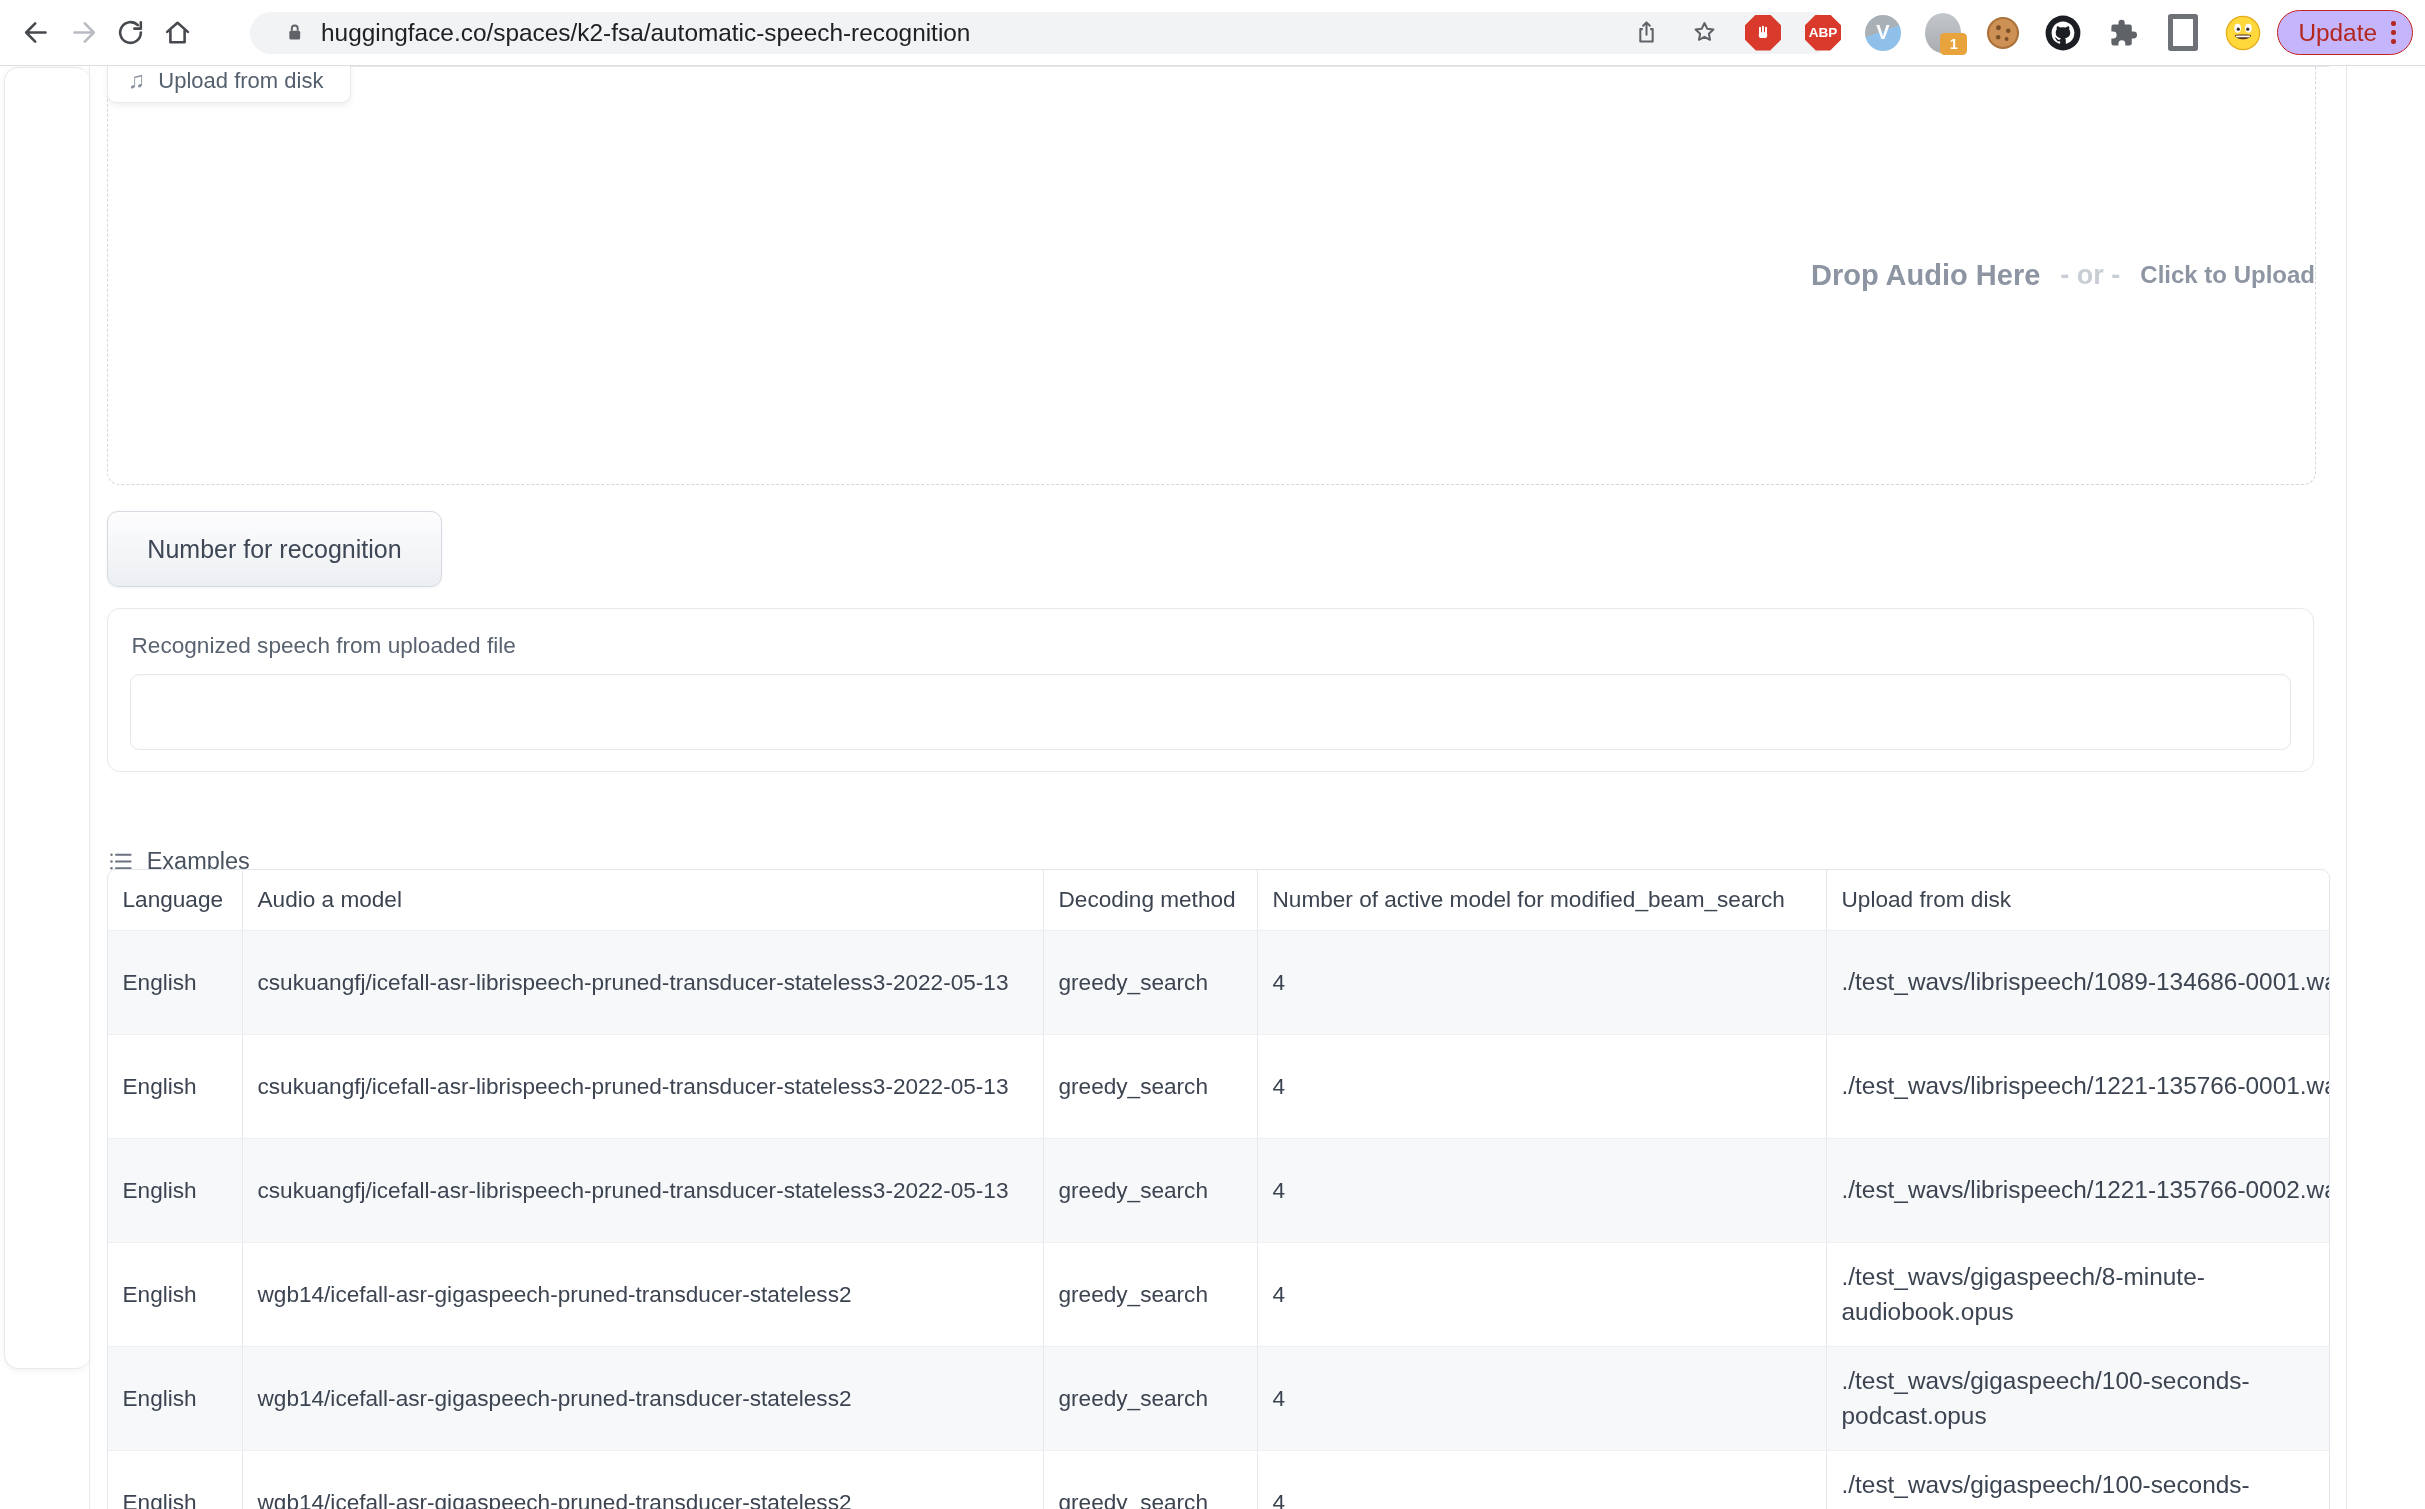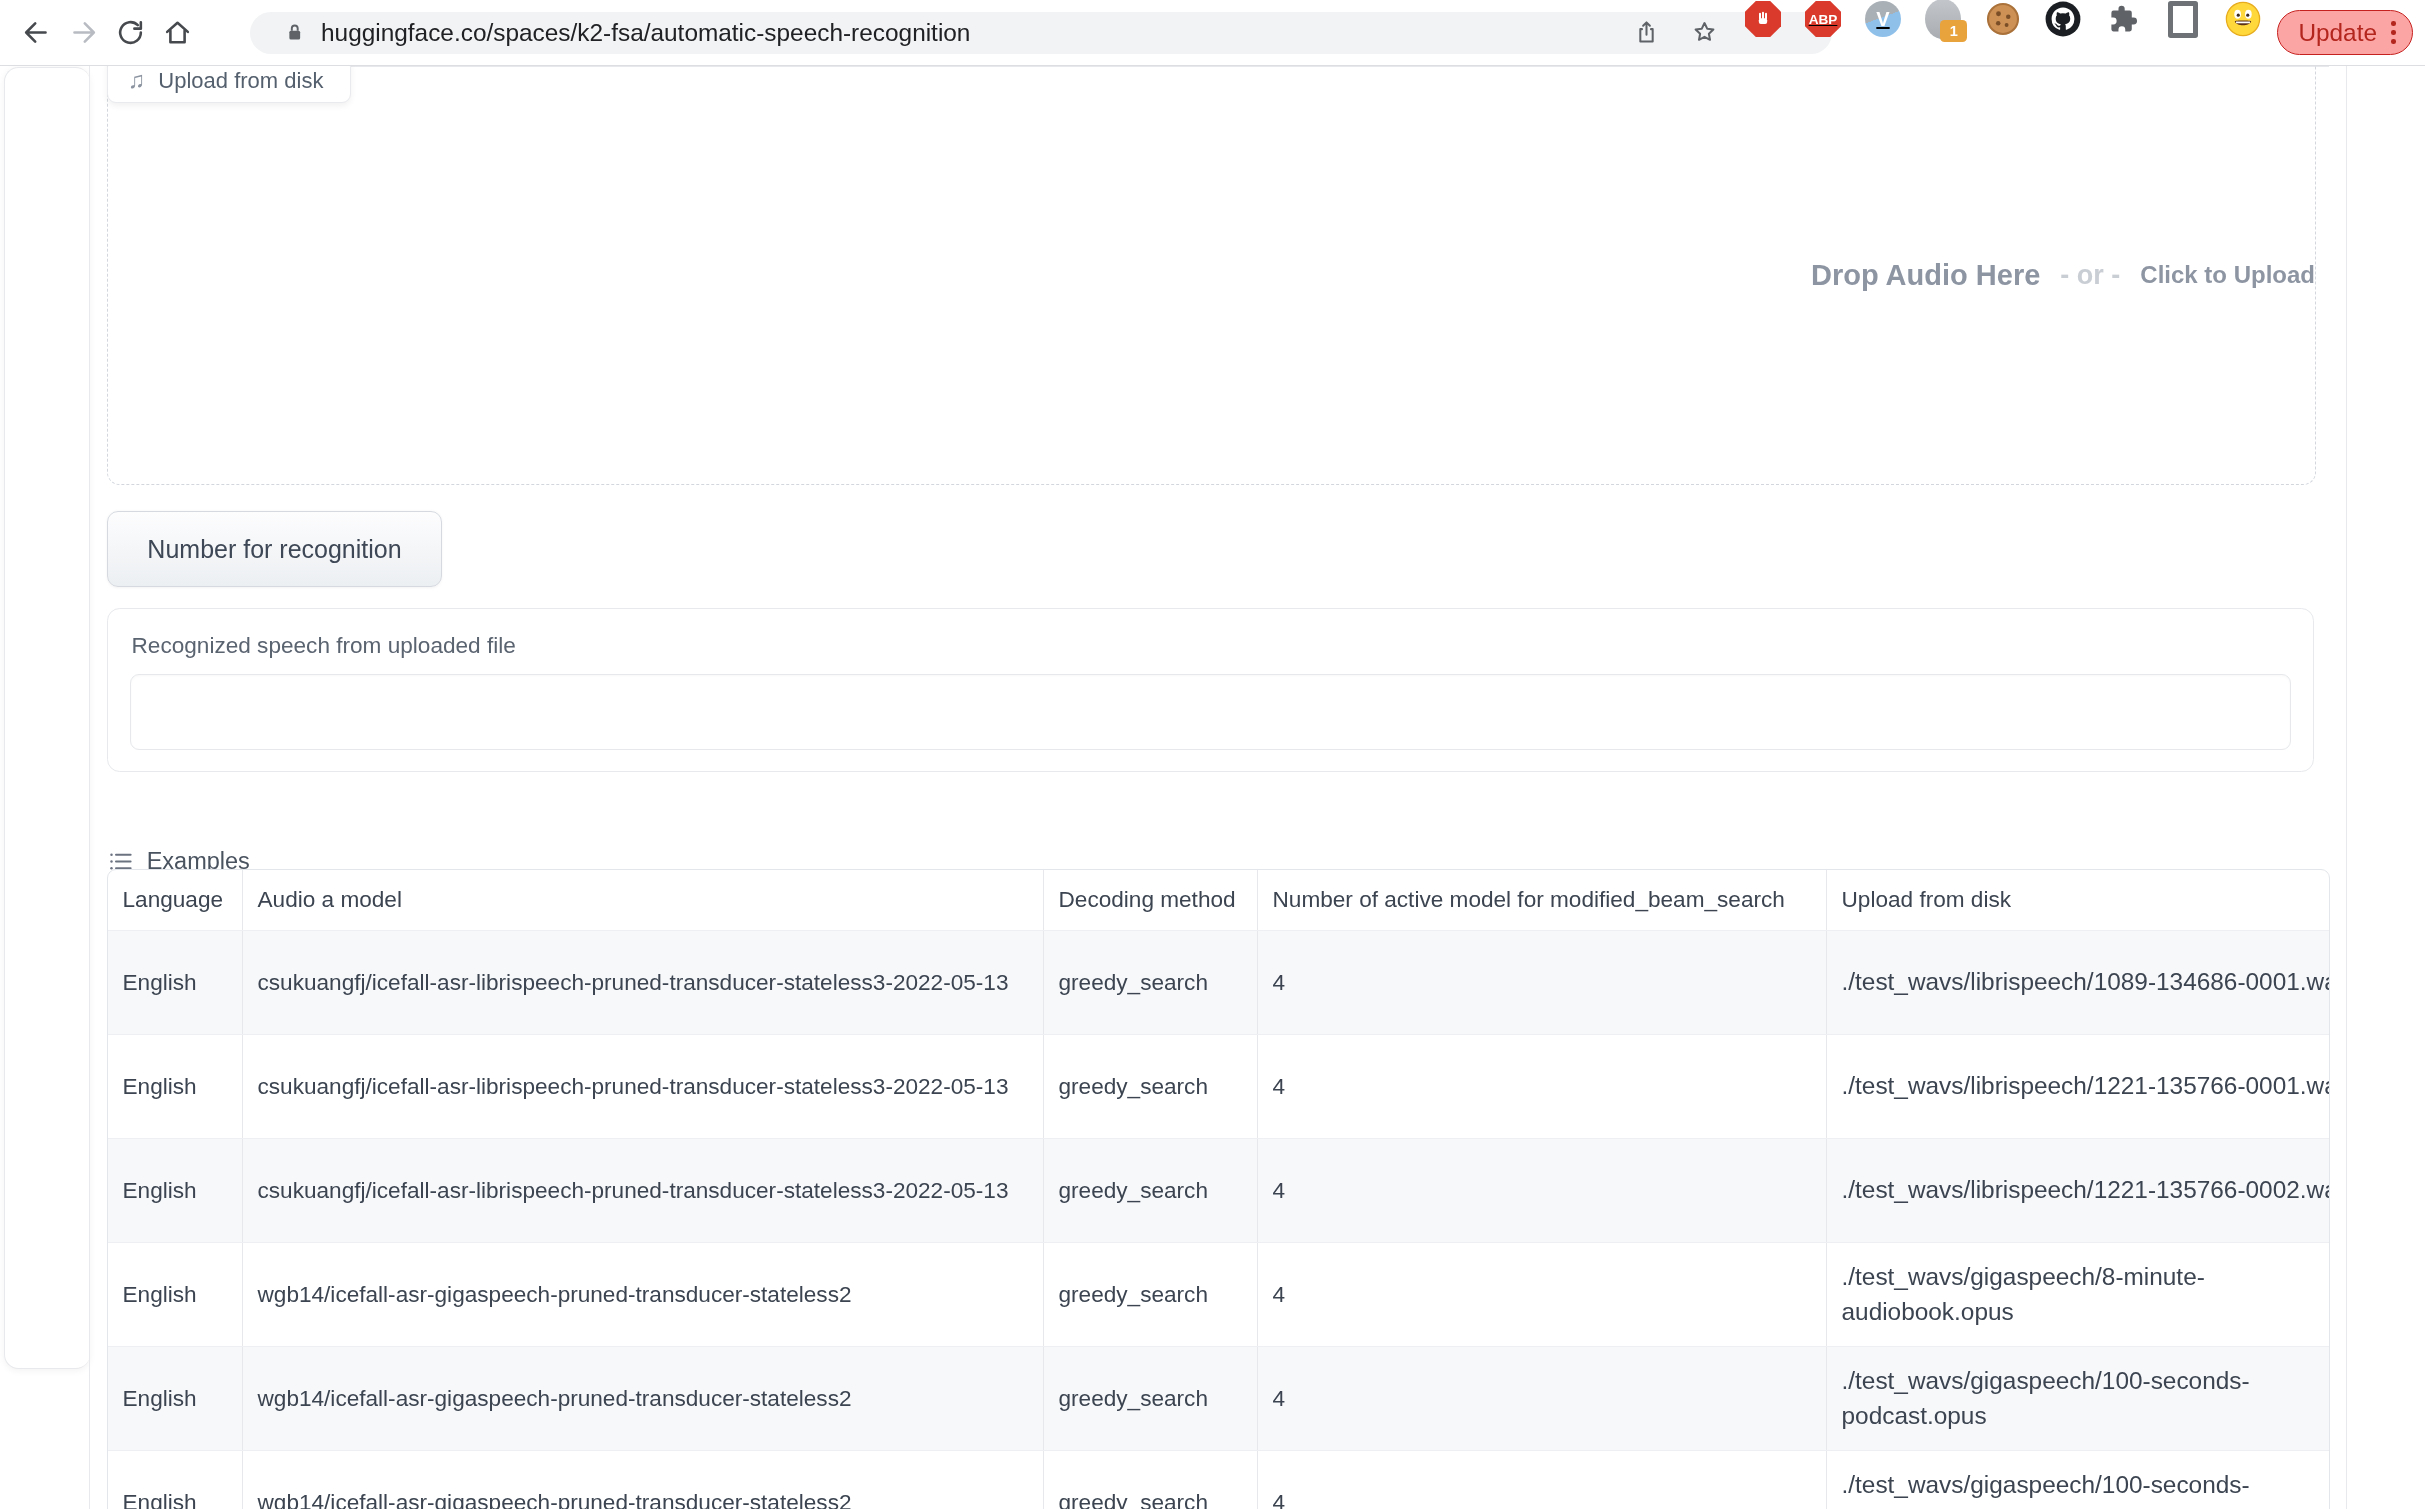--- a/index.html
+++ b/index.html
@@ -20,31 +20,31 @@
   .nav-back{margin-left:12.7px;}
   .omnibox{
     position:absolute;left:250px;top:11.7px;width:1582px;height:42px;
     background:#f1f3f4;border-radius:21px;display:flex;align-items:center;
   }
   .omnibox .lock{margin-left:33px;flex:0 0 auto;display:flex;}
   .omnibox .url{margin-left:14.5px;font-size:24.4px;color:#202124;white-space:nowrap;flex:1 1 auto;overflow:hidden;}
   .omni-ic{width:40px;height:40px;display:flex;align-items:center;justify-content:center;flex:0 0 auto;}
   .omni-ic.share{margin-right:18px;}
   .omni-ic.star{margin-right:108px;}
-  .ext-row{position:absolute;left:1744px;top:0;height:65px;display:flex;gap:22px;text-decoration:underline;}
+  .ext-row{position:absolute;left:1744px;top:0;height:65px;display:flex;align-items:center;gap:22px;}
   .ext{width:38px;height:38px;position:relative;display:flex;align-items:center;justify-content:center;flex:0 0 auto;}
   .octagon{width:36px;height:36px;background:#d93a2b;clip-path:polygon(30% 0,70% 0,100% 30%,100% 70%,70% 100%,30% 100%,0 70%,0 30%);display:flex;align-items:center;justify-content:center;}
   .abp-text{color:#fff;font-weight:bold;font-size:13.6px;letter-spacing:0;}
   .v-circle{width:36px;height:36px;border-radius:50%;background:linear-gradient(160deg,#a9b0b6 46%,#8ec0ea 46%);display:flex;align-items:center;justify-content:center;color:#fff;font-weight:bold;font-size:20px;}
   .grey-circle{width:36px;height:40px;border-radius:50%;background:linear-gradient(180deg,#c3c7cb,#a9adb2);}
   .badge{position:absolute;right:-5.4px;bottom:-3.6px;min-width:20px;height:22px;border-radius:4.5px;background:#e8a33d;color:#fff;font-size:14.5px;font-weight:bold;display:flex;align-items:center;justify-content:center;padding:0 3.6px;}
   .grey-rect{width:20px;height:27px;border:5.4px solid #6e7276;border-radius:2.7px;}
   .update-pill{
     position:absolute;right:12.7px;top:10px;height:43px;padding:0 11px 0 20px;
-    border:1.8px solid #c5221f;border-radius:22.6px;background:#fca5a5;
+    border:1.8px solid #c5221f;border-radius:22.6px;background:#c4b5fd;
     display:flex;align-items:center;gap:9px;
   }
   .update-pill .lbl{color:#b3261e;font-size:24.4px;font-weight:500;}
   .kebab{display:flex;flex-direction:column;gap:4.5px;padding:0 5.4px;}
   .kebab i{width:4.5px;height:4.5px;border-radius:50%;background:#b3261e;display:block;}
   
   .left-card{
     position:absolute;left:3.6px;top:67px;width:85px;height:1300px;
     background:#fff;border:0.9px solid #e8e9ec;border-right:none;border-radius:14.5px;
     box-shadow:0 1.8px 7.2px rgba(0,0,0,.05);

